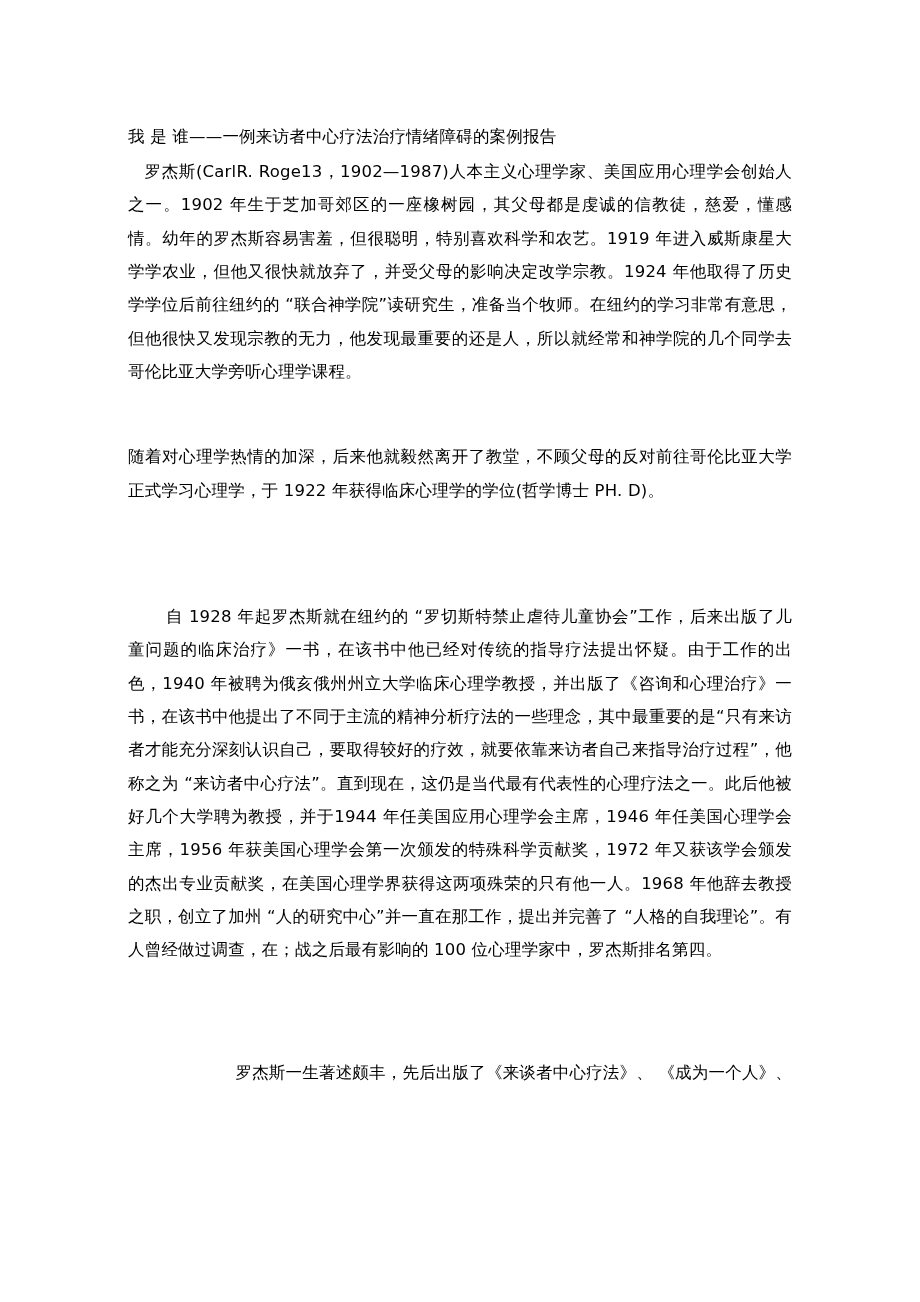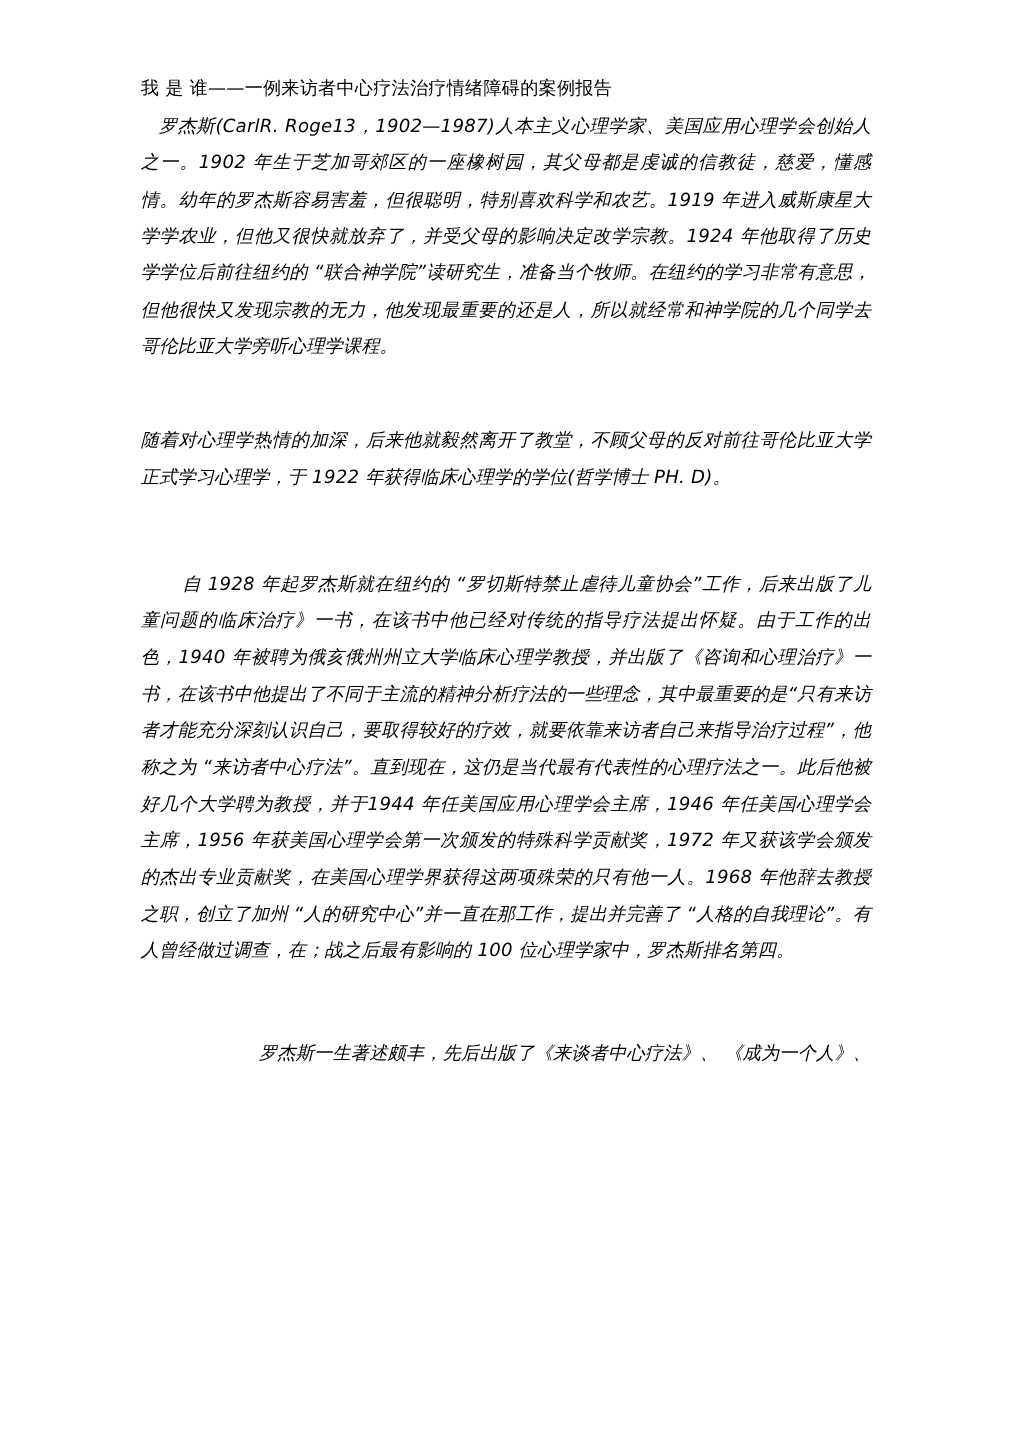--- a/index.html
+++ b/index.html
@@ -13,46 +13,46 @@
     font-family: "DejaVu Sans", "Liberation Sans", sans-serif;
     color: #000000;
     overflow: hidden;
   }
   .page {
     position: relative;
     width: 896px;
     height: 1302px;
     background: #ffffff;
     box-sizing: border-box;
-    padding: 63px 104px 40px 128px;
+    padding: 120px 104px 40px 128px;
   }
   .doc-body {
     font-size: 16.5px;
     line-height: 2.0;
     text-align: justify;
     text-justify: inter-ideograph;
     letter-spacing: 0.2px;
   }
   p {
     margin: 0;
   }
   .title-line {
     margin: 0 0 2px 0;
     line-height: 2.0;
   }
   .para {
     margin: 0;
     line-height: 2.02;
-    font-style: italic;
   }
   .indent-1 {
     text-indent: 1em;
   }
   .indent-2 {
     text-indent: 2.3em;
+    margin-top: 29px;
   }
   .gap-md { height: 52px; }
   .gap-lg { height: 60px; }
   .gap-xl { height: 64px; }
   .nowrap-block {
     text-align: right;
   }
 </style>
 </head>
 <body>

